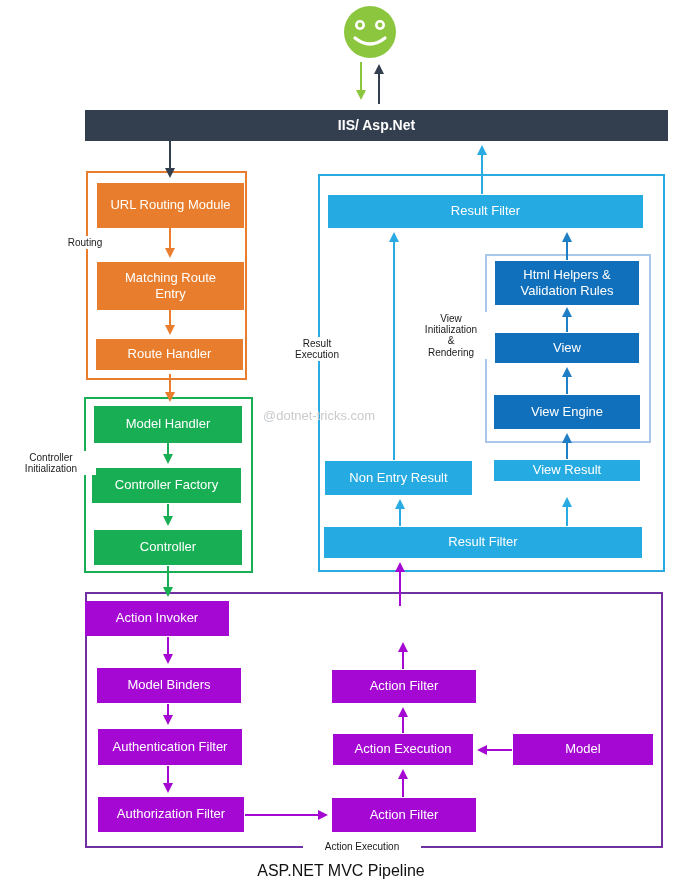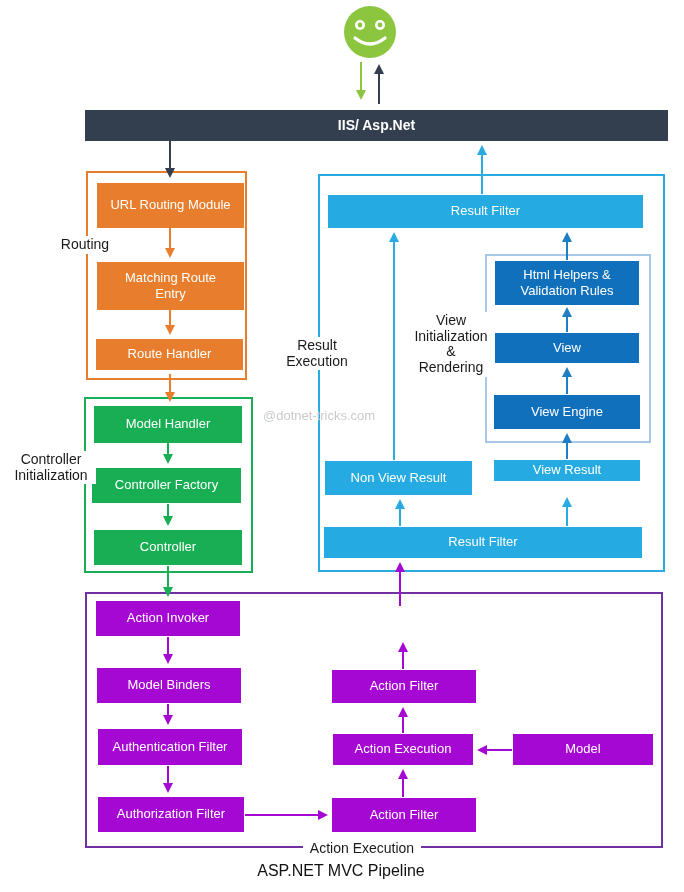--- a/index.html
+++ b/index.html
@@ -17,21 +17,21 @@
   .cyan{background:#25AAE1;}
   .blue{background:#1170BC;}
   .purple{background:#A608D3;}
   .container{position:absolute;box-sizing:border-box;background:transparent;}
   .c-orange{border:2px solid #E87E2D;}
   .c-green{border:2px solid #18AE54;}
   .c-cyan{border:2px solid #29ABE2;}
   .c-inner{border:2px solid #A9C7E9;}
   .c-purple{border:2px solid #7030A0;}
   .lbl{
-    position:absolute;background:#fff;color:#1a1a1a;font-size:14px;line-height:1.12;
+    position:absolute;background:#fff;color:#1a1a1a;font-size:10px;line-height:1.12;
     text-align:center;padding:1px 2px;box-sizing:border-box;
   }
   .watermark{position:absolute;color:#C8CBCE;font-size:13px;}
   .caption{position:absolute;color:#111;font-size:16px;text-align:center;}
   svg.overlay{position:absolute;left:0;top:0;width:684px;height:892px;pointer-events:none;}
 </style>
 </head>
 <body>
 
 <div class="canvas">
@@ -49,25 +49,25 @@
   <div class="box orange" style="left:96px;top:339px;width:147px;height:31px;">Route Handler</div>
 
   <div class="box green" style="left:94px;top:406px;width:148px;height:37px;">Model Handler</div>
   <div class="box green" style="left:92px;top:468px;width:149px;height:35px;">Controller Factory</div>
   <div class="box green" style="left:94px;top:530px;width:148px;height:35px;">Controller</div>
 
   <div class="box cyan" style="left:328px;top:195px;width:315px;height:33px;">Result Filter</div>
   <div class="box blue" style="left:495px;top:261px;width:144px;height:44px;padding:4px 10px;">Html Helpers &amp; Validation Rules</div>
   <div class="box blue" style="left:495px;top:333px;width:144px;height:30px;">View</div>
   <div class="box blue" style="left:494px;top:395px;width:146px;height:34px;">View Engine</div>
-  <div class="box cyan" style="left:325px;top:461px;width:147px;height:34px;">Non View Result</div>
+  <div class="box cyan" style="left:325px;top:461px;width:147px;height:34px;">Non Entry Result</div>
   <div class="box cyan" style="left:494px;top:460px;width:146px;height:21px;">View Result</div>
   <div class="box cyan" style="left:324px;top:527px;width:318px;height:31px;">Result Filter</div>
 
-  <div class="box purple" style="left:96px;top:601px;width:144px;height:35px;">Action Invoker</div>
+  <div class="box purple" style="left:85px;top:601px;width:144px;height:35px;">Action Invoker</div>
   <div class="box purple" style="left:97px;top:668px;width:144px;height:35px;">Model Binders</div>
   <div class="box purple" style="left:98px;top:729px;width:144px;height:36px;">Authentication Filter</div>
   <div class="box purple" style="left:98px;top:797px;width:146px;height:35px;">Authorization Filter</div>
   <div class="box purple" style="left:332px;top:670px;width:144px;height:33px;">Action Filter</div>
   <div class="box purple" style="left:333px;top:734px;width:140px;height:31px;">Action Execution</div>
   <div class="box purple" style="left:332px;top:798px;width:144px;height:34px;">Action Filter</div>
   <div class="box purple" style="left:513px;top:734px;width:140px;height:31px;">Model</div>
 
   <div class="lbl" style="left:53px;top:236px;width:64px;">Routing</div>
   <div class="lbl" style="left:6px;top:451px;width:90px;">

